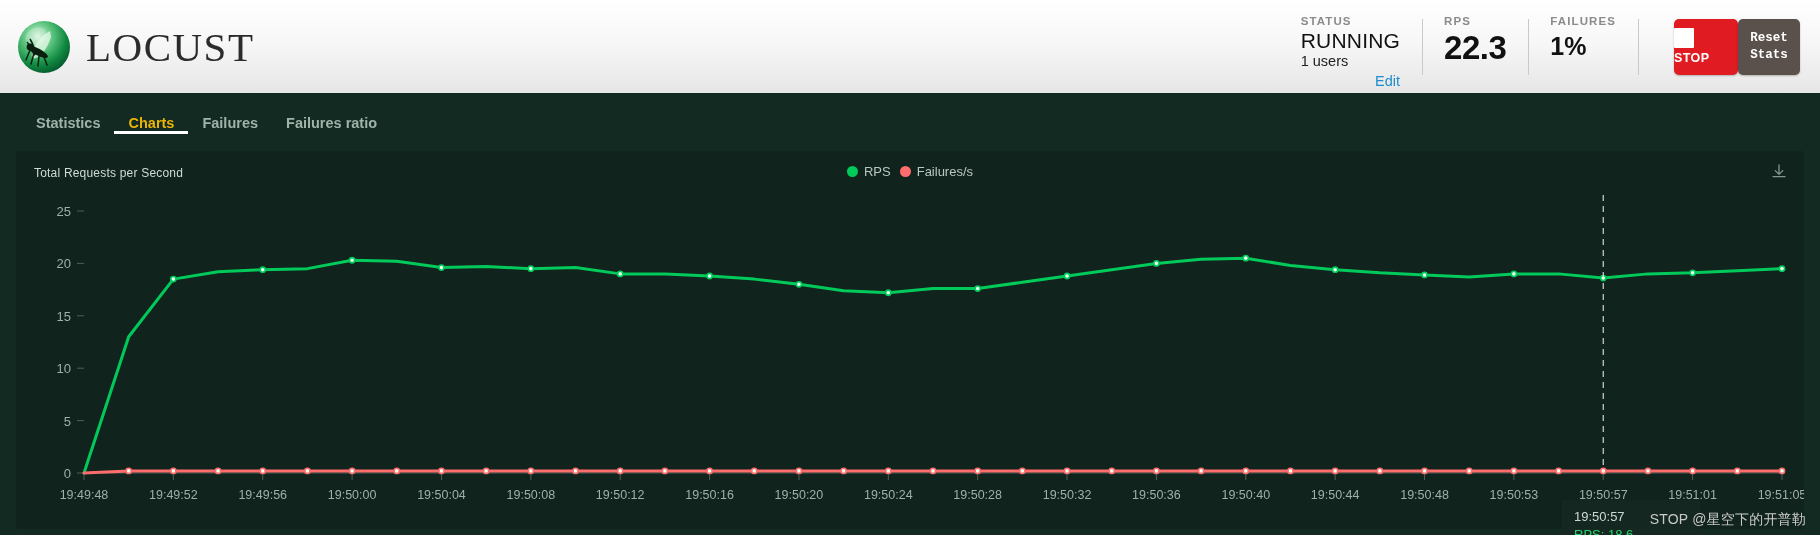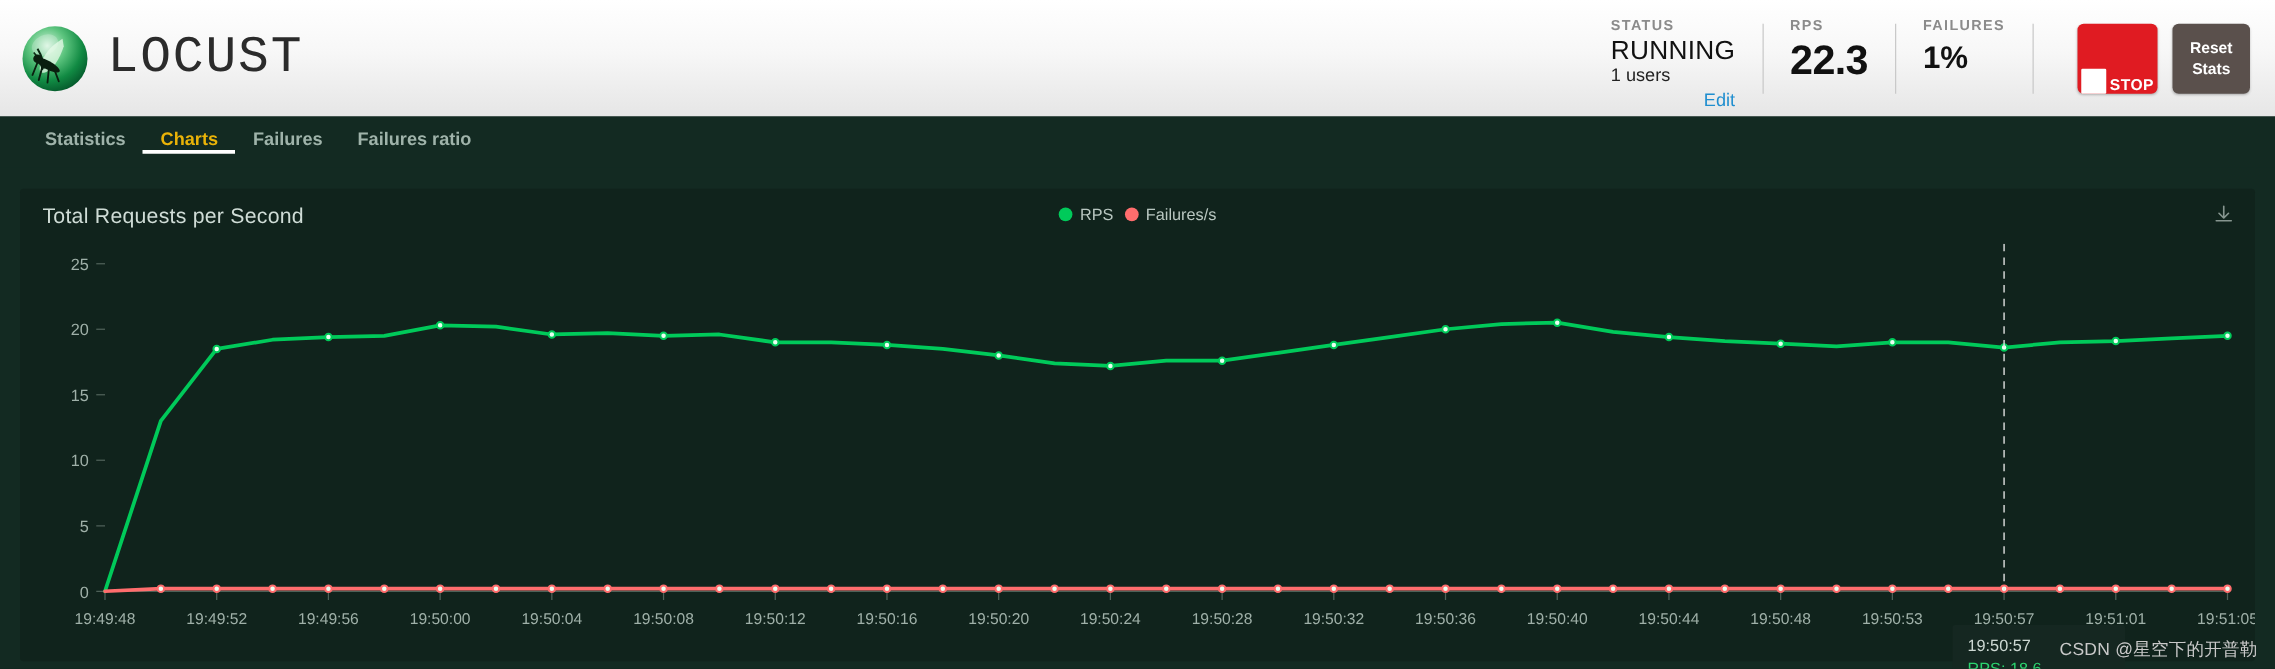--- a/index.html
+++ b/index.html
@@ -18,21 +18,21 @@
     padding:0 20px 0 16px;
   }
   .brand { display:flex; align-items:center; gap:14px; }
   .logo-wrap { width:56px; height:56px; position:relative; }
   .logo-wrap svg { display:block; }
   .brand-name {
     font-size:41px;
     letter-spacing:1.5px;
     color:#2b2b2b;
     font-weight:400;
-    font-family:Liberation Mono, monospace;
+    font-family:Liberation Serif, serif;
   }
 
   .stats { margin-left:auto; display:flex; align-items:stretch; height:64px; }
   .stat {
     display:flex; flex-direction:column; justify-content:flex-start;
     padding:0 22px;
     position:relative;
     min-width:80px;
   }
   .stat + .stat::before {
@@ -65,57 +65,58 @@
     text-align:right;
   }
   .stat-num {
     font-size:33px; font-weight:bold; color:#111; line-height:1;
     margin-top:1px; letter-spacing:-0.5px;
   }
   .stat-num-sm { font-size:25px; font-weight:bold; color:#111; line-height:1; margin-top:4px; }
 
   .btn-stop {
     width:64px; height:56px; background:#e01b22; border:none; border-radius:5px;
-    color:#fff; display:flex; flex-direction:row; align-items:flex-end;
+    color:#fff; display:flex; flex-direction:column; align-items:flex-start;
     justify-content:center; gap:3px; cursor:pointer; margin-left:14px;
     box-shadow:0 1px 2px rgba(0,0,0,.25);
   }
   .btn-stop .sq { width:20px; height:20px; background:#fff; border-radius:1px; }
   .btn-stop .lbl { font-size:12.5px; font-weight:bold; letter-spacing:.4px; }
   .btn-reset {
     width:62px; height:56px; background:#5a504c; border:none; border-radius:5px;
     color:#fff; font-size:12.5px; font-weight:bold; line-height:1.35;
-    cursor:pointer; margin-left:12px; text-align:center;
+    cursor:pointer; text-align:center;
     box-shadow:0 1px 2px rgba(0,0,0,.25);
+    font-family:Liberation Mono, monospace;
   }
 
   
   .nav {
-    height:41px; background:#132a22; display:flex; align-items:center;
+    height:41px; background:#132a22; display:flex; align-items:flex-end;
     padding-left:22px; gap:0;
   }
   .nav-item {
     display:flex; align-items:center; padding:0 14px;
     font-size:14.5px; font-weight:bold; color:#9fb3aa; cursor:pointer;
     border-bottom:3px solid transparent; position:relative;
   }
   .nav-item.active { color:#eab308; border-bottom-color:#ffffff; }
 
   
   .chart-wrap { padding:17px 16px 0 16px; }
   .panel {
     background:#10231c; border-radius:3px; position:relative;
     height:378px; width:100%;
   }
   .panel-head {
     display:flex; align-items:center; height:44px;
     padding:0 18px; position:relative;
   }
   .panel-title {
-    font-size:17px; color:#cfdcd6; font-weight:400; letter-spacing:.2px;
+    font-size:12px; color:#cfdcd6; font-weight:400; letter-spacing:.2px;
   }
   .legend {
     position:absolute; left:50%; transform:translateX(-50%);
     display:flex; align-items:center; gap:9px; top:13px;
   }
   .legend-item { display:flex; align-items:center; gap:6px; }
   .legend-dot { width:11px; height:11px; border-radius:50%; }
   .legend-text { font-size:13px; color:#b9c7c1; }
   .dl-icon {
     position:absolute; right:16px; top:12px; cursor:pointer;
@@ -353,13 +354,13 @@
 
     <div class="tooltip">
       <div class="tt-time">19:50:57</div>
       <div class="tt-rps">RPS: 18.6</div>
 
     </div>
 
   </div>
 </div>
 
-<div class="watermark">CSDN @星空下的开普勒</div>
+<div class="watermark">STOP @星空下的开普勒</div>
 
 </body></html>

